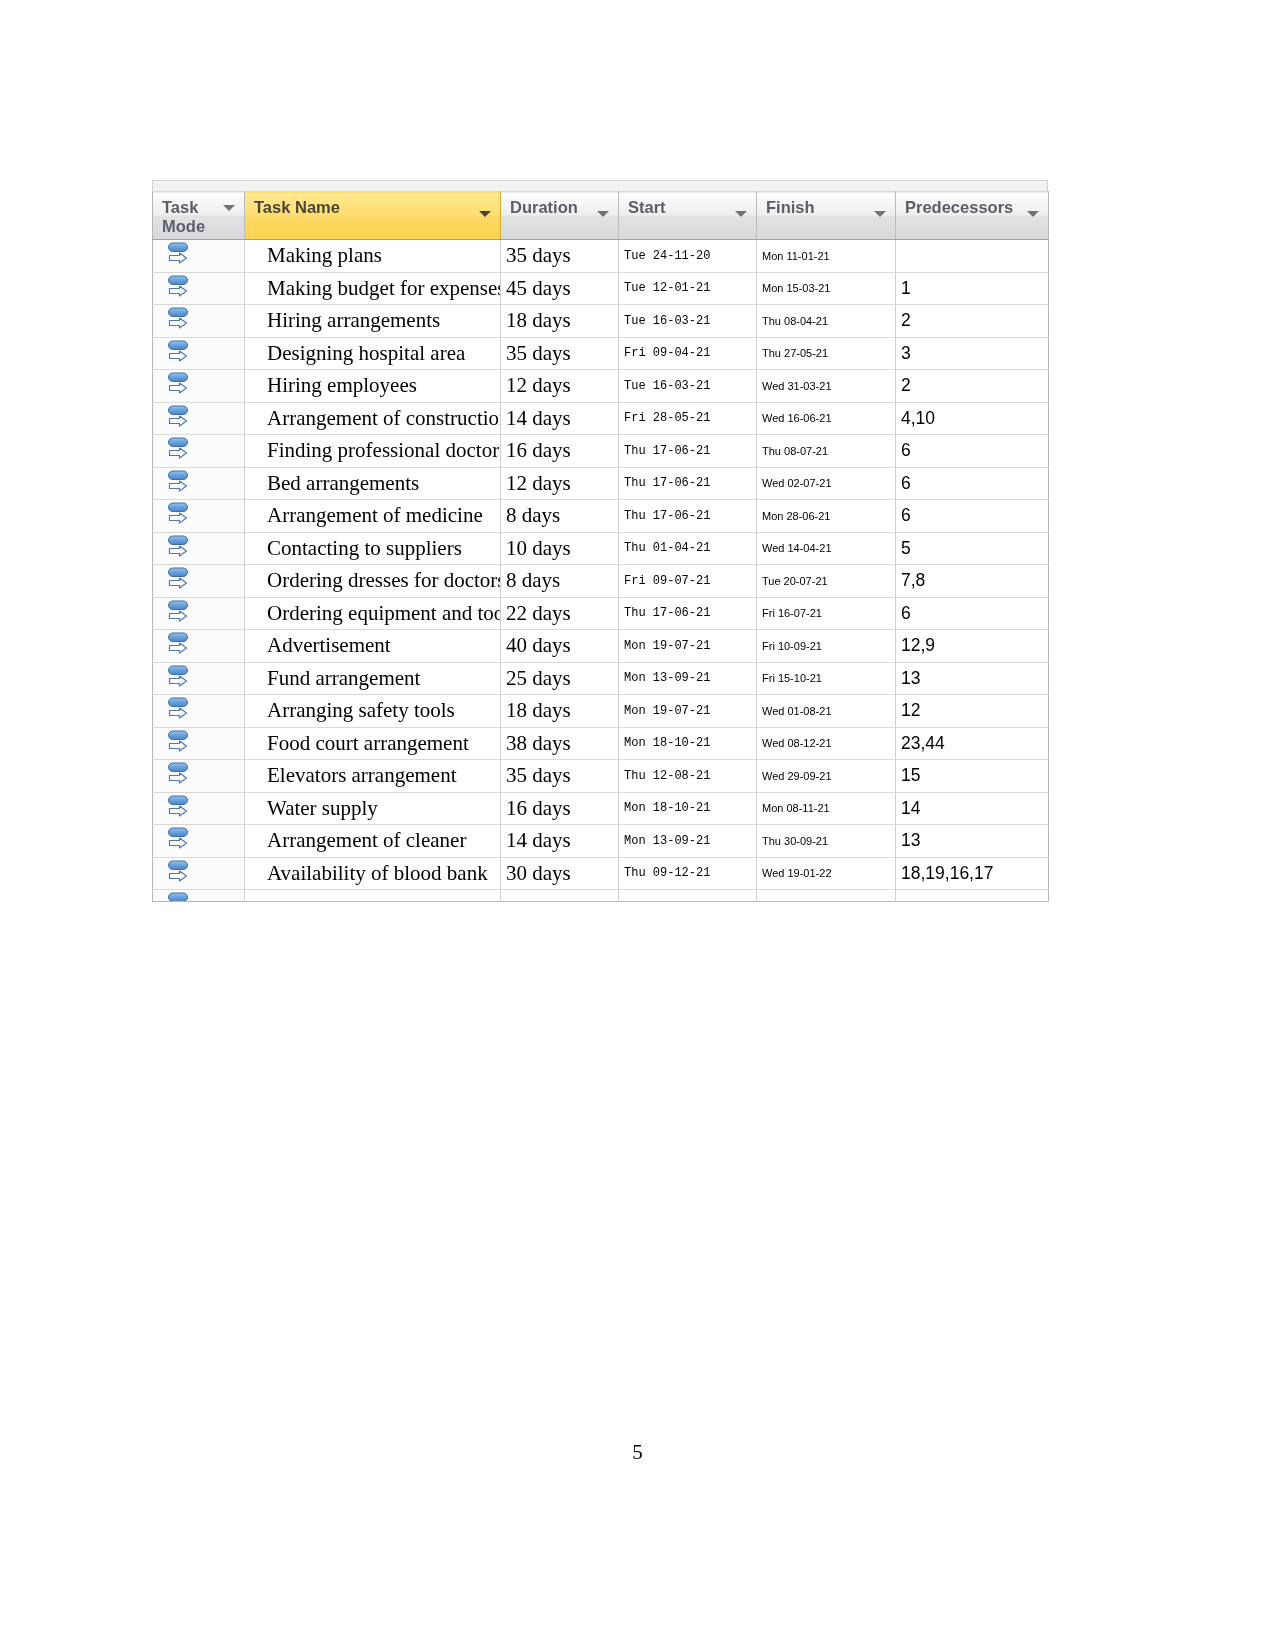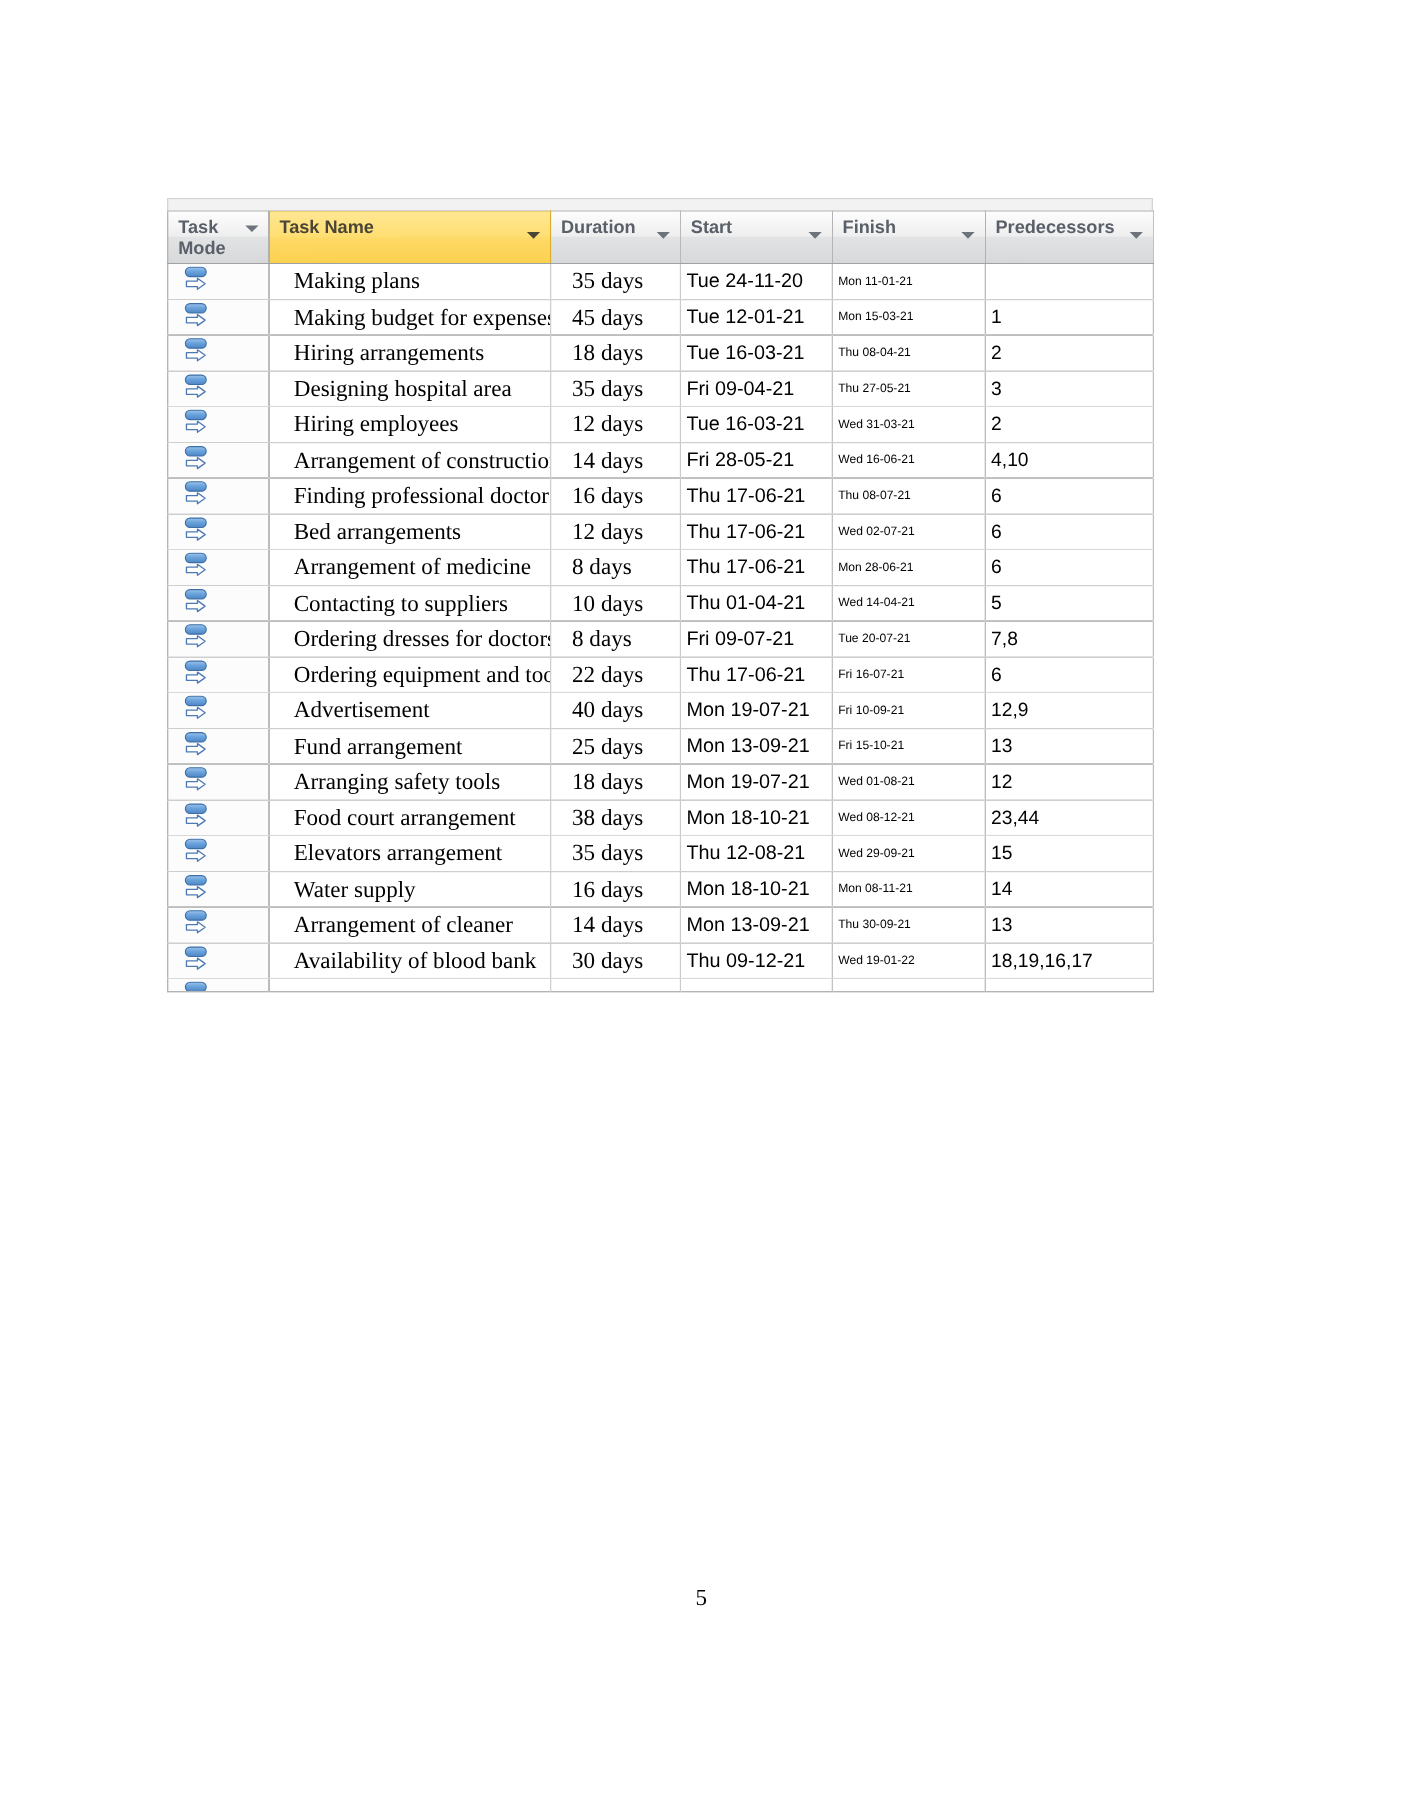--- a/index.html
+++ b/index.html
@@ -21,21 +21,21 @@
     inset: 0;
     background: #ffffff;
   }
 
   
   .grid-figure {
     position: absolute;
     left: 152px;
     top: 180px;
     width: 896px;
-    background: #a3a3a3;
+    background: #eab308;
   }
 
   
   .grid-topstrip {
     height: 11px;
     background: #f2f2f2;
     border-top: 1px solid #d2d2d2;
     border-left: 1px solid #d2d2d2;
     border-right: 1px solid #d2d2d2;
     box-sizing: border-box;
@@ -133,22 +133,22 @@
 
   
   td.name-cell {
     padding-left: 22px;
     white-space: nowrap;
     overflow: hidden;
     text-overflow: clip;
   }
   .name-text { display: block; }
 
-  td.dur-cell   { padding-left: 19px; white-space: nowrap; }
-  td.start-cell { padding-left: 5px; white-space: nowrap; font-family: Liberation Sans, sans-serif; font-size: 18px; }
+  td.dur-cell   { padding-left: 5px; white-space: nowrap; }
+  td.start-cell { padding-left: 5px; white-space: nowrap; font-family: Liberation Mono, monospace; font-size: 12px; }
   td.fin-cell   { padding-left: 5px; white-space: nowrap; font-family: "Liberation Sans", sans-serif; font-size: 11px; }
   td.pred-cell  { padding-left: 5px; white-space: nowrap; font-family: "Liberation Sans", sans-serif; font-size: 17.5px; border-right: none; }
 
   
   tr.sliver td {
     height: 12px;
     border-bottom: none;
   }
   tr.sliver .mode-icon { top: 2px; }
 

